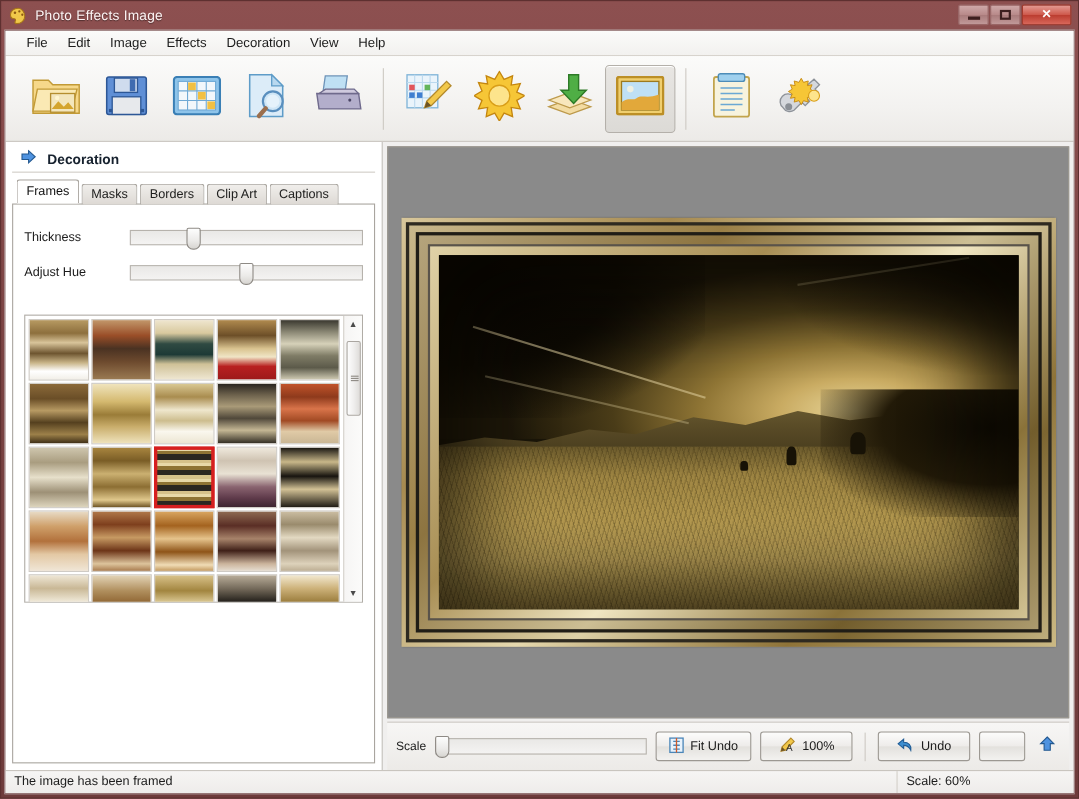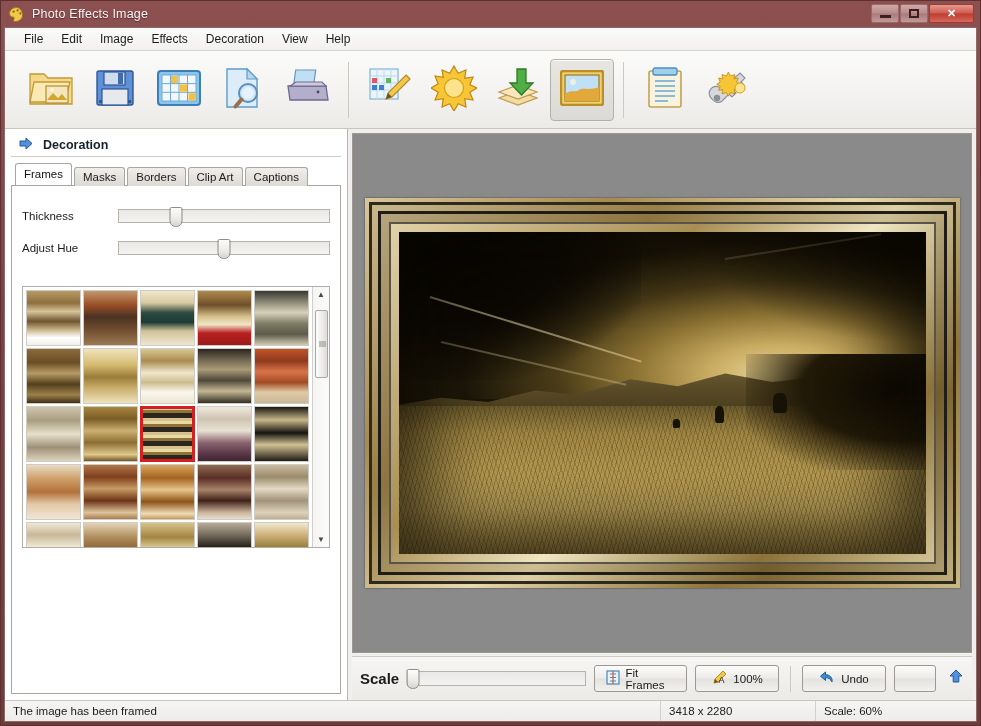--- a/index.html
+++ b/index.html
@@ -246,21 +246,21 @@
   .vign { position:absolute; inset:0; box-shadow: inset 0 0 70px 28px rgba(10,7,2,.72); }
 
   
   .bottombar {
     height: 44px; flex:0 0 44px;
     background: linear-gradient(180deg,#f7f6f5 0%,#eceae7 100%);
     border-top: 1px solid #cdc9c3;
     display:flex; align-items:center; padding: 0 8px; gap: 8px;
     margin: 3px 4px 0 4px;
   }
-  .scale-label { font-size:15px; color:#1b1b1b; margin-right:0;font-weight:bold; }
+  .scale-label { font-size:11px; color:#1b1b1b; margin-right:0; }
   .scaletrack {
     width: 192px; height: 15px; position: relative;
     background: linear-gradient(180deg,#e9e8e6 0%,#f4f3f2 100%);
     border: 1px solid #b6b2ac;
   }
   .btn {
     height: 27px; min-width: 84px;
     border: 1px solid #9c9892; border-radius: 3px;
     background: linear-gradient(180deg,#fcfcfb 0%,#eeecea 48%,#e3e1dd 52%,#f3f2f0 100%);
     display:flex; align-items:center; justify-content:center; gap:6px;
@@ -574,21 +574,21 @@
           </div>
 
           <div class="btn">
             <span>
               <svg width="14" height="15" viewBox="0 0 14 15">
                 <rect x="1" y="1" width="12" height="13" fill="#e8f2fb" stroke="#4b86b8" stroke-width="1.2"></rect>
                 <path d="M4 4h6M4 7.5h6M4 11h6" stroke="#4b86b8" stroke-width="1.2"></path>
                 <path d="M7 1v13" stroke="#d05a2a" stroke-width="1.2"></path>
               </svg>
             </span>
-            <span>Fit Frames</span>
+            <span>Fit Undo</span>
           </div>
 
           <div class="btn">
             <span>
               <svg width="16" height="15" viewBox="0 0 16 15">
                 <path d="M12 1l3 3-8 8-4 1 1-4z" fill="#f2c84a" stroke="#b3892a" stroke-width="1"></path>
                 <path d="M4 9l-1 4 4-1z" fill="#6b5326"></path>
                 <text x="7.5" y="13" font-size="9" fill="#2a2a2a" font-family="'Liberation Sans',sans-serif">A</text>
               </svg>
             </span>
@@ -613,18 +613,17 @@
               <path d="M8 1l6 6h-3.2v6H5.2V7H2z" fill="#4f93e0" stroke="#23588f" stroke-width="1"></path>
             </svg>
           </span>
         </div>
       </div>
 
     </div>
 
     <div class="statusbar">
       <div class="sseg grow">The image has been framed</div>
-      <div class="sseg w1">3418 x 2280</div>
       <div class="sseg w2">Scale: 60%</div>
     </div>
 
   </div>
 </div>
 
 </body></html>

